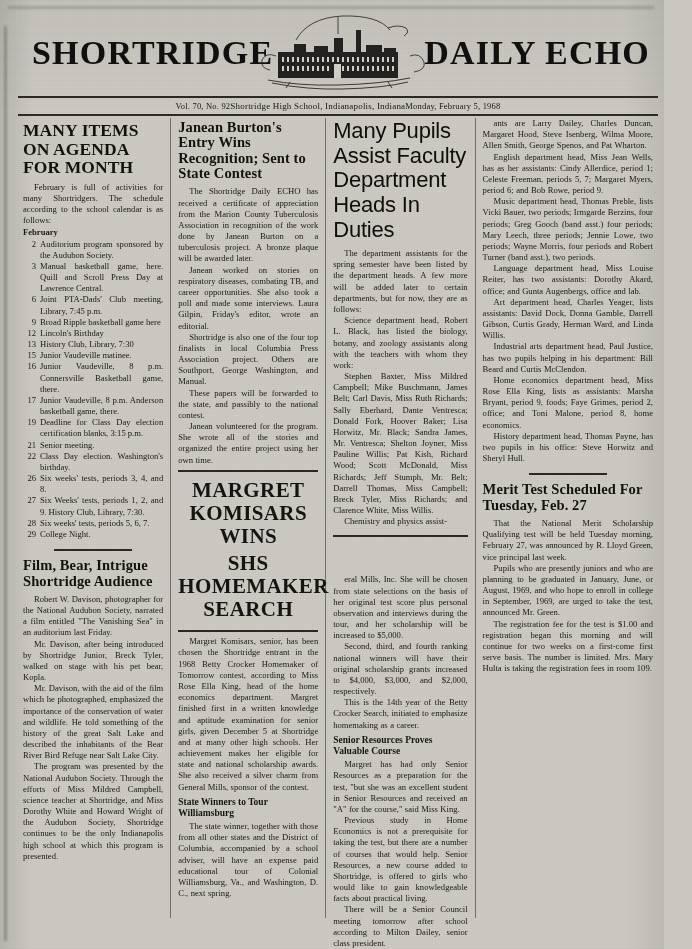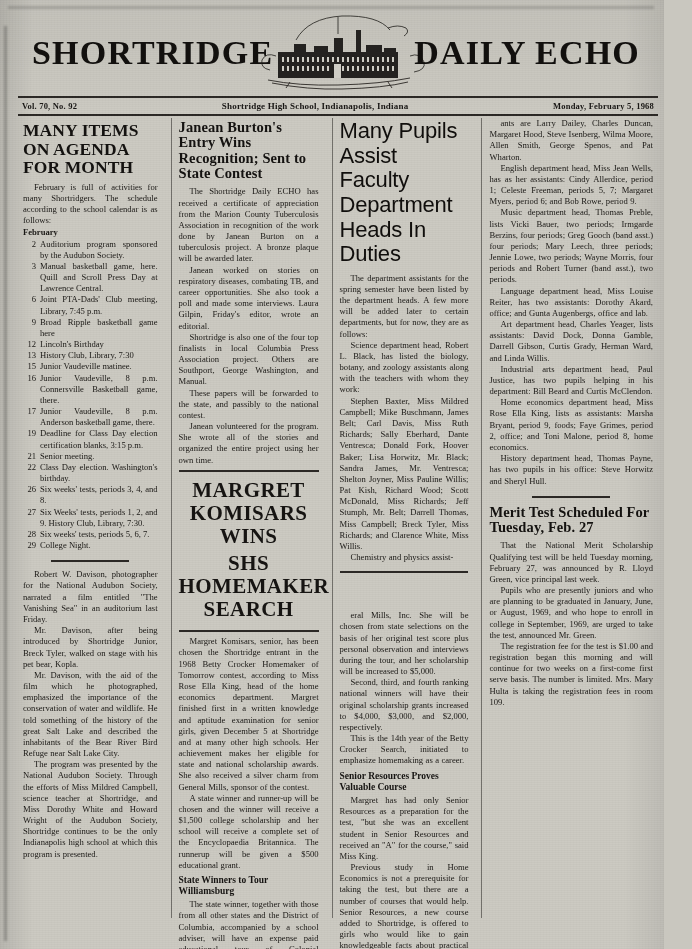--- a/index.html
+++ b/index.html
@@ -35,39 +35,39 @@
   .flag-name{
     position:absolute;top:14px;
     font-family:"Liberation Serif", serif;
     font-weight:700;
     font-size:34px;
     letter-spacing:1.2px;
     color:#12100e;
     line-height:1;
   }
   .flag-left{left:16px;}
-  .flag-right{right:20px;}
+  .flag-right{right:10px;}
   .cut{
     position:absolute;left:50%;transform:translateX(-50%);
     top:-10px;width:200px;height:80px;
   }
   .rules{margin-top:4px;}
   .rule-thick{height:2px;background:#2a2724;margin:0 2px;}
   .folio{
-    display:flex;justify-content:space-between;align-items:center;
-    font-size:8.5px;font-weight:700;
+    display:flex;justify-content:center;align-items:center;
+    font-size:8.5px;font-weight:400;
     padding:3px 6px 3px 6px;
     letter-spacing:.2px;
   }
   .folio .mid{font-size:9px;}
 
   
   .content{
     display:flex;
-    gap:6px;
+    gap:0;
     margin-top:2px;
     height:800px;
   }
   .col{
     box-sizing:border-box;
     padding:0 7px;
     position:relative;
   }
   .col + .col{border-left:1px solid rgba(40,38,34,.55);}
   .c1{width:158px;}
@@ -302,41 +302,41 @@
             <span class="dl-txt">Six weeks' tests, periods 5, 6, 7.</span>
           </div>
         <div class="dl-row">
             <span class="dl-day">29</span>
             <span class="dl-txt">College Night.</span>
           </div>
       </div>
 
       <div class="sep"></div>
 
+      <div class="hd-serif hd-2">Film, Bear, Intrigue Shortridge Audience</div>
       <p class="body">Robert W. Davison, photographer for the National Audubon Society, narrated a film entitled "The Vanishing Sea" in an auditorium last Friday.</p>
       <p class="body">Mr. Davison, after being introduced by Shortridge Junior, Breck Tyler, walked on stage with his pet bear, Kopla.</p>
       <p class="body">Mr. Davison, with the aid of the film which he photographed, emphasized the importance of the conservation of water and wildlife. He told something of the history of the great Salt Lake and described the inhabitants of the Bear River Bird Refuge near Salt Lake City.</p>
       <p class="body">The program was presented by the National Audubon Society. Through the efforts of Miss Mildred Campbell, science teacher at Shortridge, and Miss Dorothy White and Howard Wright of the Audubon Society, Shortridge continues to be the only Indianapolis high school at which this program is presented.</p>
     </div>
 
     <div class="col c2">
       <div class="hd-serif hd-2">Janean Burton's Entry Wins Recognition; Sent to State Contest</div>
       <p class="body">The Shortridge Daily ECHO has received a certificate of appreciation from the Marion County Tuberculosis Association in recognition of the work done by Janean Burton on a tuberculosis project. A bronze plaque will be awarded later.</p>
       <p class="body">Janean worked on stories on respiratory diseases, combating TB, and career opportunities. She also took a poll and made some interviews. Laura Gilpin, Friday's editor, wrote an editorial.</p>
       <p class="body">Shortridge is also one of the four top finalists in local Columbia Press Association project. Others are Southport, George Washington, and Manual.</p>
       <p class="body">These papers will be forwarded to the state, and passibly to the national contest.</p>
       <p class="body">Janean volunteered for the program. She wrote all of the stories and organized the entire project using her own time.</p>
 
       <div class="spanhead">
         <div class="hd-wide">MARGRET KOMISARS WINS</div>
         <div class="hd-wide" style="margin-top:-2px">SHS   HOMEMAKER SEARCH</div>
       </div>
 
       <p class="body">Margret Komisars, senior, has been chosen the Shortridge entrant in the 1968 Betty Crocker Homemaker of Tomorrow contest, according to Miss Rose Ella King, head of the home economics department. Margret finished first in a written knowledge and aptitude examination for senior girls, given December 5 at Shortridge and at many other high schools. Her achievement makes her eligible for state and national scholarship awards. She also received a silver charm from General Mills, sponsor of the contest.</p>
-      <p class="body">A state winner and runner-up will be chosen and the winner will receive a $1,500 college scholarship and her school will receive a complete set of the Encyclopaedia Britannica. The runnerup will be given a $500 educational grant.</p>
       <div class="subhd">State Winners to Tour Williamsburg</div>
       <p class="body">The state winner, together with those from all other states and the District of Columbia, accompanied by a school adviser, will have an expense paid educational tour of Colonial Williamsburg, Va., and Washington, D. C., next spring.</p>
 
     </div>
 
     <div class="col c3">
       <div class="hd-sans">Many Pupils Assist Faculty Department Heads In Duties</div>
       <p class="body">The department assistants for the spring semester have been listed by the department heads. A few more will be added later to certain departments, but for now, they are as follows:</p>
       <p class="body">Science department head, Robert L. Black, has listed the biology, botany, and zoology assistants along with the teachers with whom they work:</p>
       <p class="body">Stephen Baxter, Miss Mildred Campbell; Mike Buschmann, James Belt; Carl Davis, Miss Ruth Richards; Sally Eberhard, Dante Ventresca; Donald Fork, Hoover Baker; Lisa Horwitz, Mr. Black; Sandra James, Mr. Ventresca; Shelton Joyner, Miss Pauline Willis; Pat Kish, Richard Wood; Scott McDonald, Miss Richards; Jeff Stumph, Mr. Belt; Darrell Thomas, Miss Campbell; Breck Tyler, Miss Richards; and Clarence White, Miss Willis.</p>

